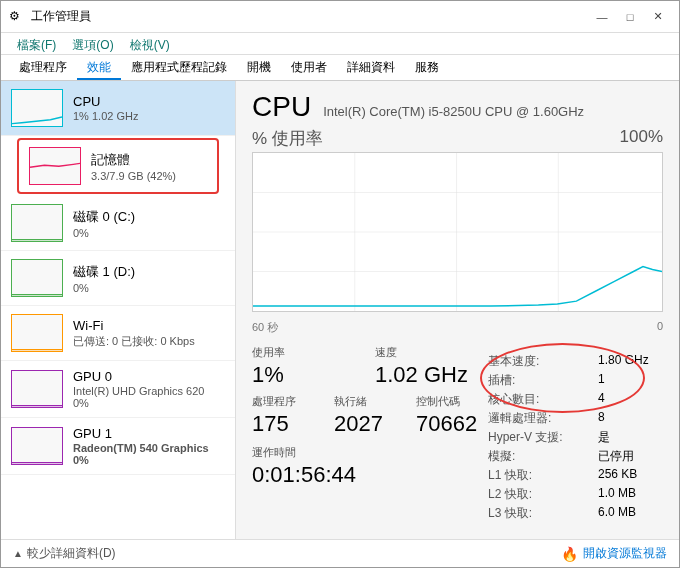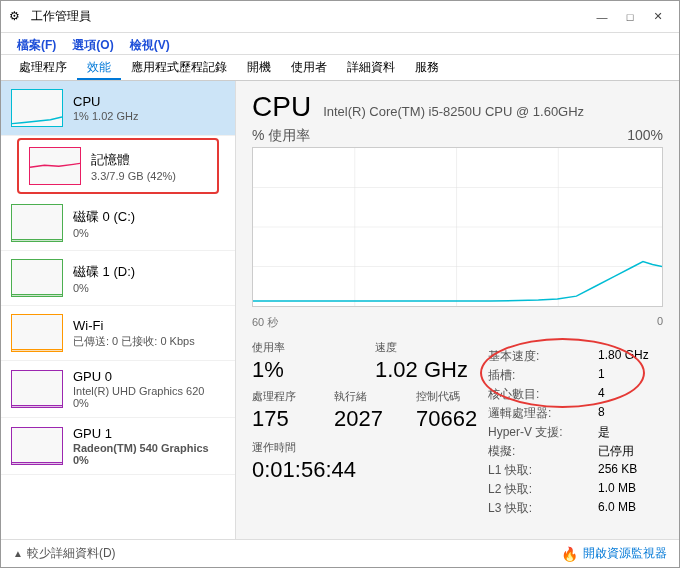--- a/index.html
+++ b/index.html
@@ -61,23 +61,22 @@
       background: #fff;
       padding: 2px 8px;
       display: flex;
       gap: 0;
       border-bottom: 1px solid #ddd;
       height: 22px;
     }
     .menu-item {
       padding: 2px 8px;
       font-size: 12px;
-      color: #1d4ed8;
+      color: #0f766e;
       cursor: pointer;
-      font-weight: bold;
     }
     .tab-bar {
       background: #fff;
       padding: 0 8px;
       display: flex;
       gap: 0;
       border-bottom: 1px solid #ccc;
       height: 26px;
     }
     .tab-item {
@@ -148,21 +147,21 @@
       font-weight: 300;
       color: #000;
     }
     .detail-subtitle {
       font-size: 13px;
       color: #555;
     }
     .detail-axis {
       display: flex;
       justify-content: space-between;
-      font-size: 14px;
+      font-size: 17px;
       color: #555;
       margin-bottom: 2px;
     }
     .chart-area {
       width: 100%;
       height: 160px;
       background: #fff;
       border: 1px solid #ccc;
       position: relative;
       margin-bottom: 8px;

